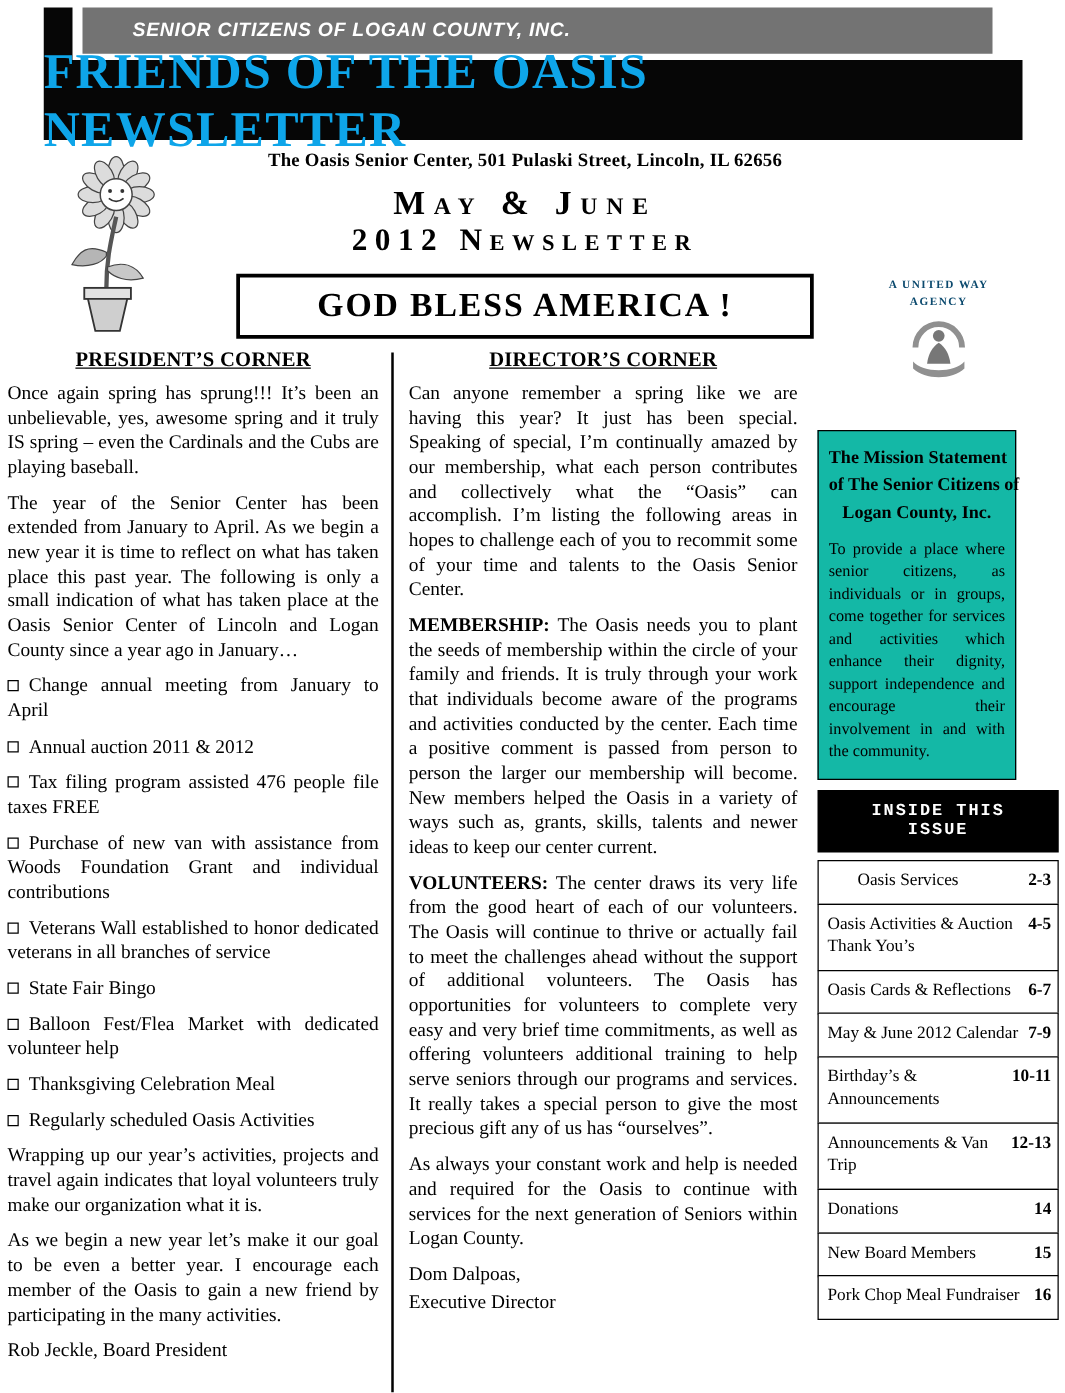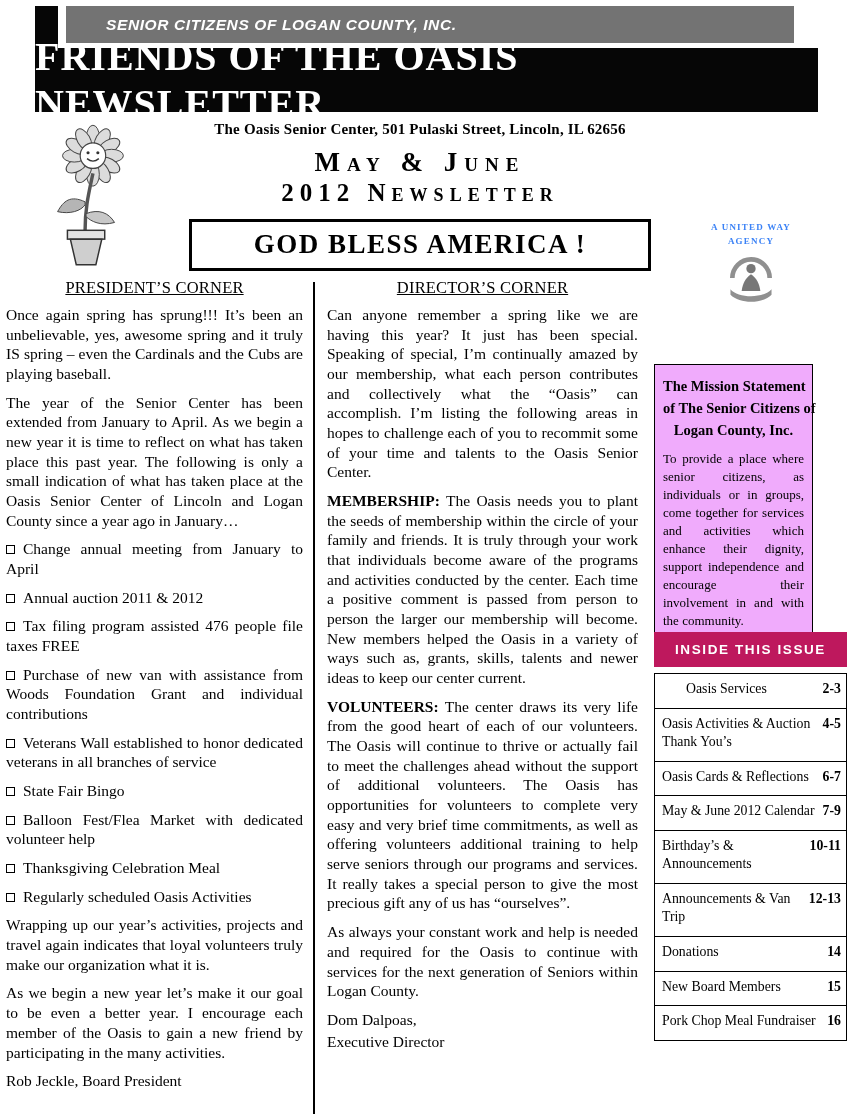--- a/index.html
+++ b/index.html
@@ -13,67 +13,67 @@
 
   
   .m-stripe { left:35px; top:6px; width:23px; height:42px; background:#060606; }
   .m-topbar {
     left:66px; top:6px; width:728px; height:37px; background:#737373; color:#fff;
     display:flex; align-items:center; padding-left:40px;
     font-family:"Liberation Sans", sans-serif; font-style:italic; font-weight:bold;
     font-size:15.5px; letter-spacing:0.6px;
   }
   .m-banner {
-    left:35px; top:48px; width:783px; height:64px; background:#060606; color:#ffffff;
+    left:35px; top:48px; width:783px; height:64px; background:#060606; color:#0ea5e9;
     display:flex; align-items:center; justify-content:center;
     font-weight:bold; font-size:40px; letter-spacing:1px;
   }
 
   
   .flower { left:36px; top:118px; width:108px; height:150px; }
   .center-head { left:150px; top:121px; width:540px; text-align:center; }
   .addr { font-weight:bold; font-size:15px; letter-spacing:0.2px; }
   .month { margin-top:9px; font-weight:bold; font-size:27px; font-variant:small-caps; letter-spacing:7px; }
   .yearline { margin-top:1px; font-weight:bold; font-size:25px; font-variant:small-caps; letter-spacing:6px; }
   .godbless {
     margin-top:12px; display:inline-block; border:3px solid #000;
     padding:7px 62px 8px; font-weight:bold; font-size:27px; letter-spacing:1.5px;
   }
-  .uw { left:698px; top:221px; width:106px; text-align:center; color:#3b82f6; }
+  .uw { left:698px; top:221px; width:106px; text-align:center; color:#0c4a6e; }
   .uw-text { font-size:9px; font-weight:bold; letter-spacing:1.2px; line-height:1.5; }
   .uw-sym { margin-top:2px; }
 
   
   .col { }
   .col-left { left:6px;  top:278px; width:297px; }
   .col-mid  { left:327px; top:278px; width:311px; }
   .divider  { left:313px; top:282px; width:2px; height:832px; background:#000; }
   .col-h {
-    text-align:center; font-weight:normal; font-size:16.5px;
+    text-align:center; font-weight:bold; font-size:16.5px;
     text-decoration:underline; margin-bottom:7px; letter-spacing:0.2px;
   }
   .col p { font-size:15.5px; line-height:1.27; text-align:justify; margin-bottom:9px; }
   .sq {
     display:inline-block; width:9px; height:9px; border:1.3px solid #000;
     margin-right:8px;
   }
   .lead { font-weight:bold; }
   .sig1 { text-align:right; padding-right:56px; margin-bottom:2px !important; }
   .sig2 { text-align:right; padding-right:14px; }
   .sig-left { margin-top:2px; }
 
   
-  .mission { left:654px; top:344px; width:159px; border:1.5px solid #000; padding:11px 8px 13px; background:#f0abfc;margin-top:20px; }
+  .mission { left:654px; top:344px; width:159px; border:1.5px solid #000; padding:11px 8px 13px; background:#14b8a6; }
   .mission .t { text-align:center; font-weight:bold; font-size:14.5px; line-height:1.5; white-space:nowrap; }
   .mission .b { margin-top:9px; font-size:13px; line-height:1.38; text-align:justify; }
 
   
   .inside { left:654px; top:632px; width:193px; }
   .inside-h {
-    background:#be185d; color:#fff; font-family:Liberation Sans, sans-serif;
+    background:#000000; color:#fff; font-family:Liberation Mono, monospace;
     font-weight:bold; font-size:13.5px; letter-spacing:1.6px; text-align:center;
     padding:10px 16px;
   }
   .rows { margin-top:6px; }
   .row {
     display:flex; align-items:flex-start; border:1.5px solid #000; margin-top:-1.5px;
     padding:6px 5px 10px 7px; font-size:13.8px; line-height:1.32; background:#fff;
   }
   .row:first-child { margin-top:0;padding-left:31px; }
   .row .lbl { flex:1; padding-right:4px; }

